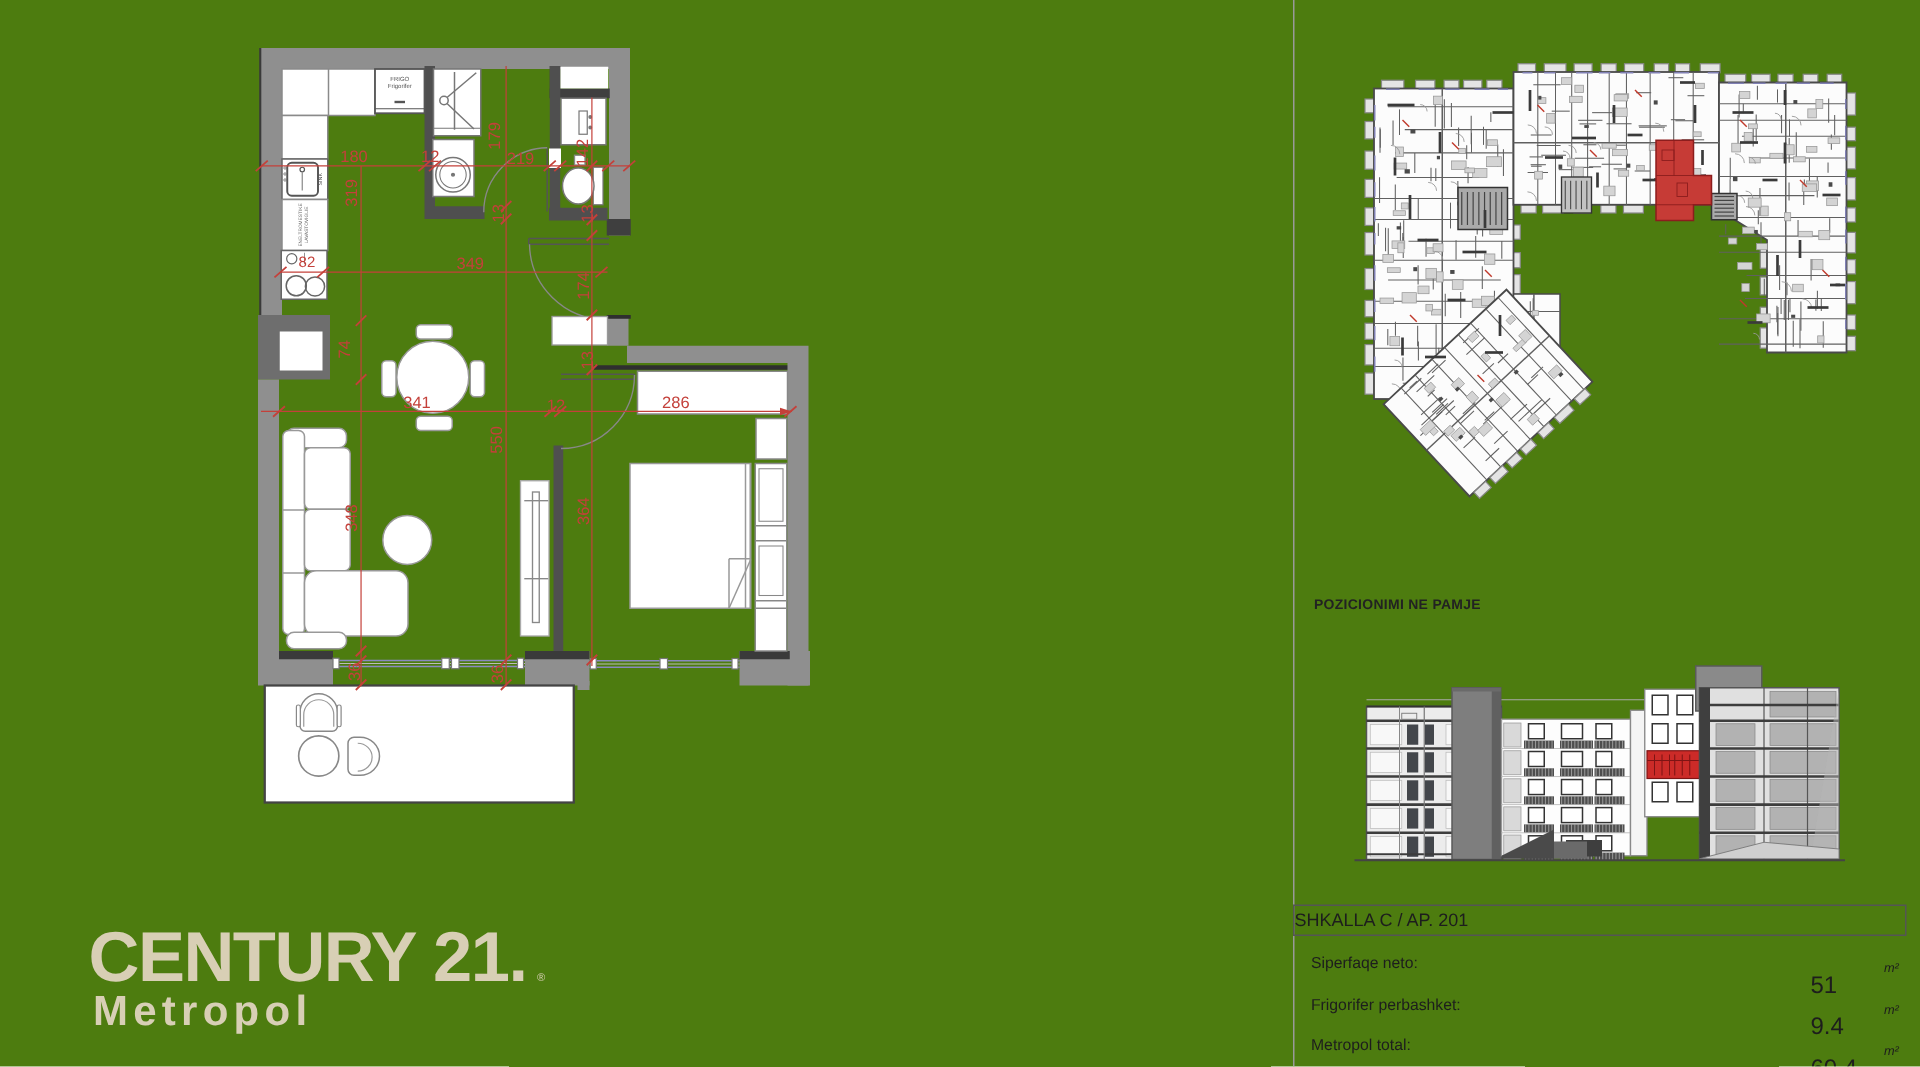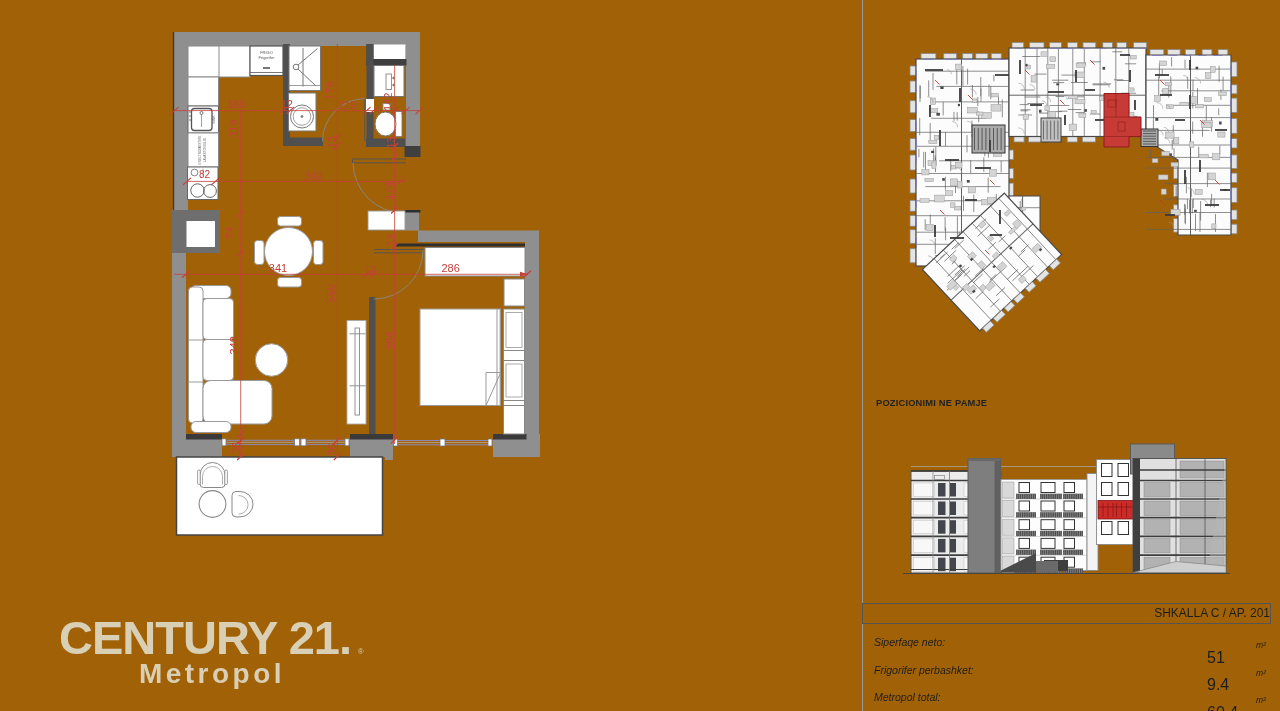--- a/index.html
+++ b/index.html
@@ -1,26 +1,26 @@
 <!DOCTYPE html>
 <html><head>
 <meta charset="utf-8">
 <style>
   html,body{margin:0;padding:0;background:#fff;}
-  #page{position:relative;width:1280px;height:711px;background:#a16207;overflow:hidden;
+  #page{position:relative;width:1280px;height:711px;background:#4d7c0f;overflow:hidden;
         font-family:"Liberation Sans", sans-serif;}
   svg{position:absolute;left:0;top:0;}
   .lg1{position:absolute;left:55px;top:614px;width:300px;text-align:center;font-size:47px;font-weight:bold;letter-spacing:-1px;line-height:47px;color:#d8cfb5;white-space:nowrap;}
   .lgr{position:absolute;left:358px;top:647px;font-size:7.5px;color:#d8cfb5;}
-  .lg2{position:absolute;left:62px;top:659px;width:300px;text-align:center;font-size:28px;font-weight:bold;letter-spacing:3.5px;line-height:30px;color:#d8cfb5;white-space:nowrap;}
+  .lg2{position:absolute;left:62px;top:659px;width:300px;font-size:28px;font-weight:bold;letter-spacing:3.5px;line-height:30px;color:#d8cfb5;white-space:nowrap;}
   #poz{position:absolute;left:876px;top:397.5px;font-size:9.3px;color:#222;letter-spacing:0.2px;line-height:10px;font-weight:bold;}
   #tbl{position:absolute;left:862px;top:602.5px;width:409px;color:#1d1d1d;}
-  #tbl .hdr{border:1px solid #555;height:19px;line-height:18px;text-align:right;font-size:12px;margin-bottom:5px;}
+  #tbl .hdr{border:1px solid #555;height:19px;line-height:18px;text-align:left;font-size:12px;margin-bottom:5px;}
   #tbl .row{position:relative;height:27.5px;}
-  #tbl .nm{position:absolute;left:12px;top:7.5px;font-size:10.5px;font-style:italic;}
+  #tbl .nm{position:absolute;left:12px;top:7.5px;font-size:10.5px;}
   #tbl .vl{position:absolute;left:345px;top:20px;font-size:16px;}
   #tbl .un{position:absolute;left:394px;top:11.5px;font-size:8.5px;font-style:italic;}
 </style>
 </head>
 <body>
 <div id="page">
 <svg width="1280" height="711" viewBox="0 0 1280 711">
 
   <line x1="862.5" y1="0" x2="862.5" y2="711" stroke="#999" stroke-width="1"></line>
   <g id="plan" fill="none" stroke-linecap="butt">

